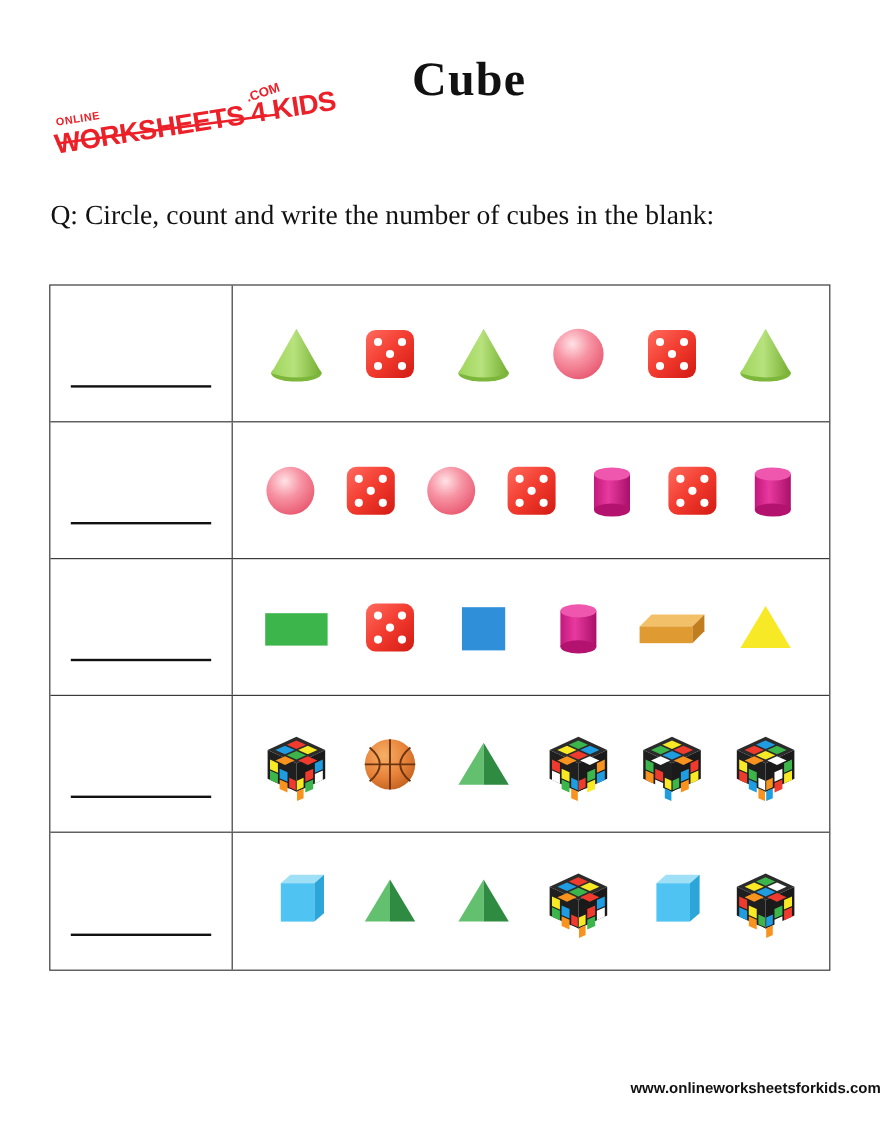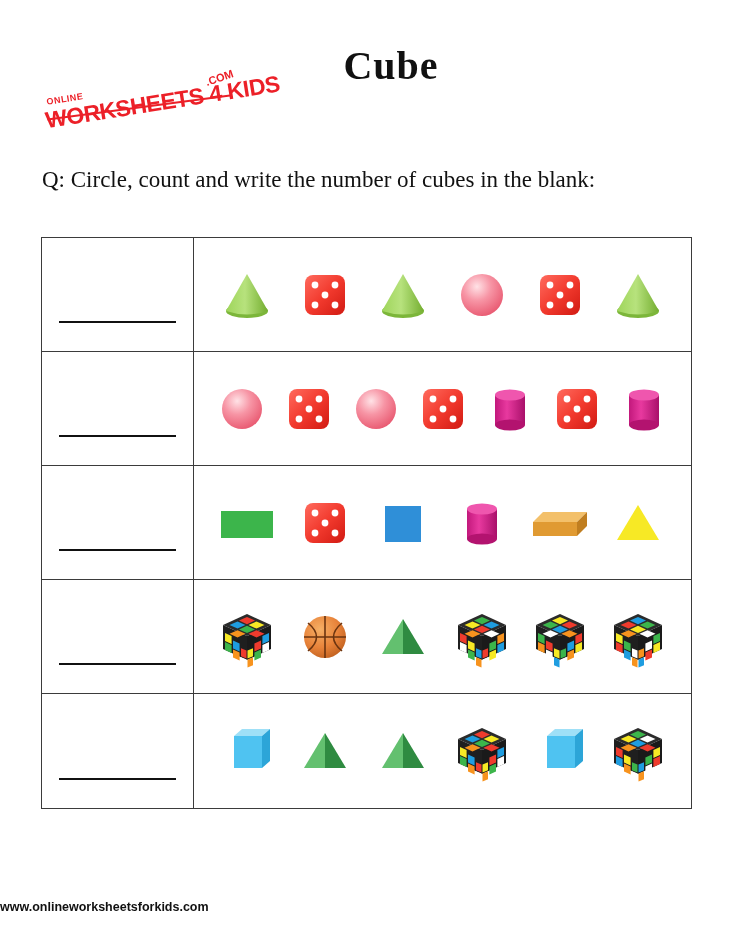--- a/index.html
+++ b/index.html
@@ -141,21 +141,21 @@
     flex: 0 0 auto;
   }
   .shape svg { display: block; }
 
   
   .footer {
     position: absolute;
     left: 0;
     top: 900px;
     width: 734px;
-    text-align: left;
+    text-align: right;
     font-family: "Liberation Sans", sans-serif;
     font-size: 12.5px;
     font-weight: bold;
     color: #111;
   }
 </style>
 </head>
 <body>
 
 <div class="page">

